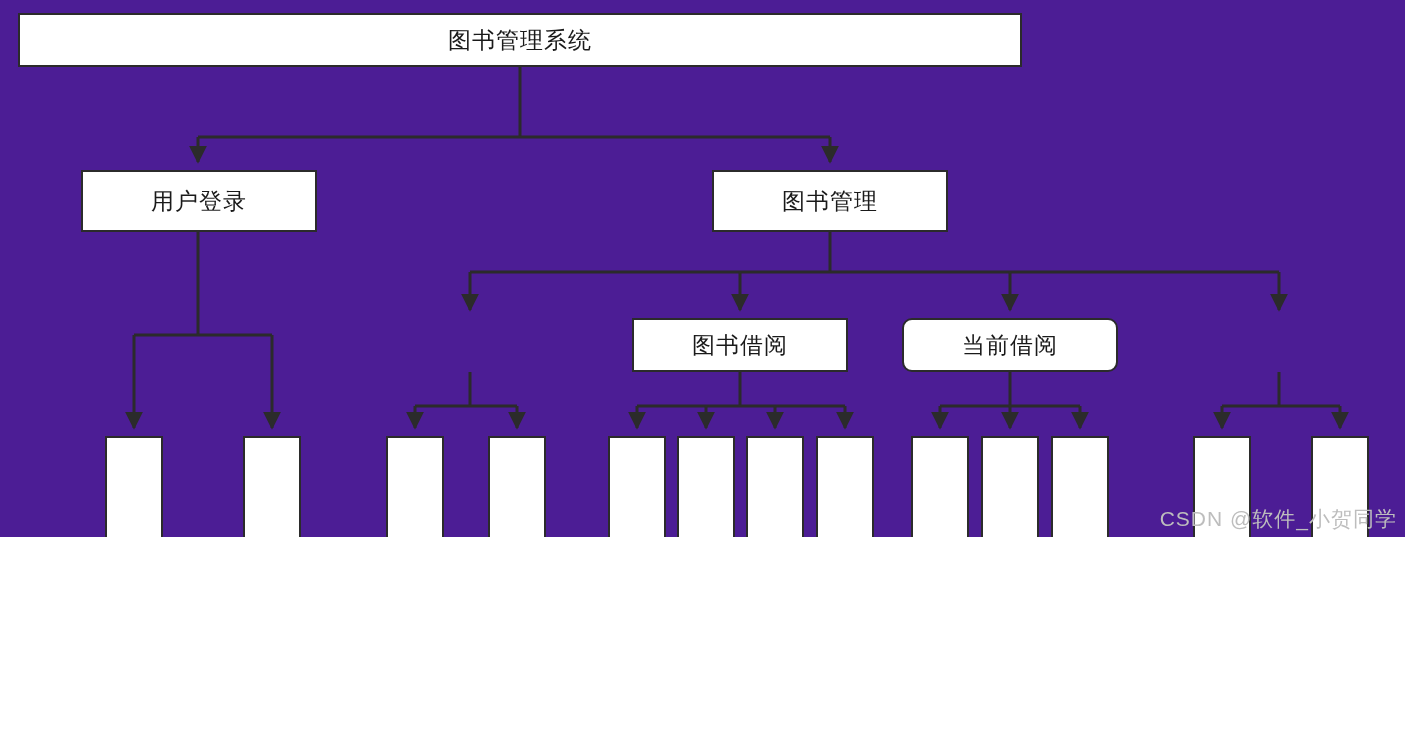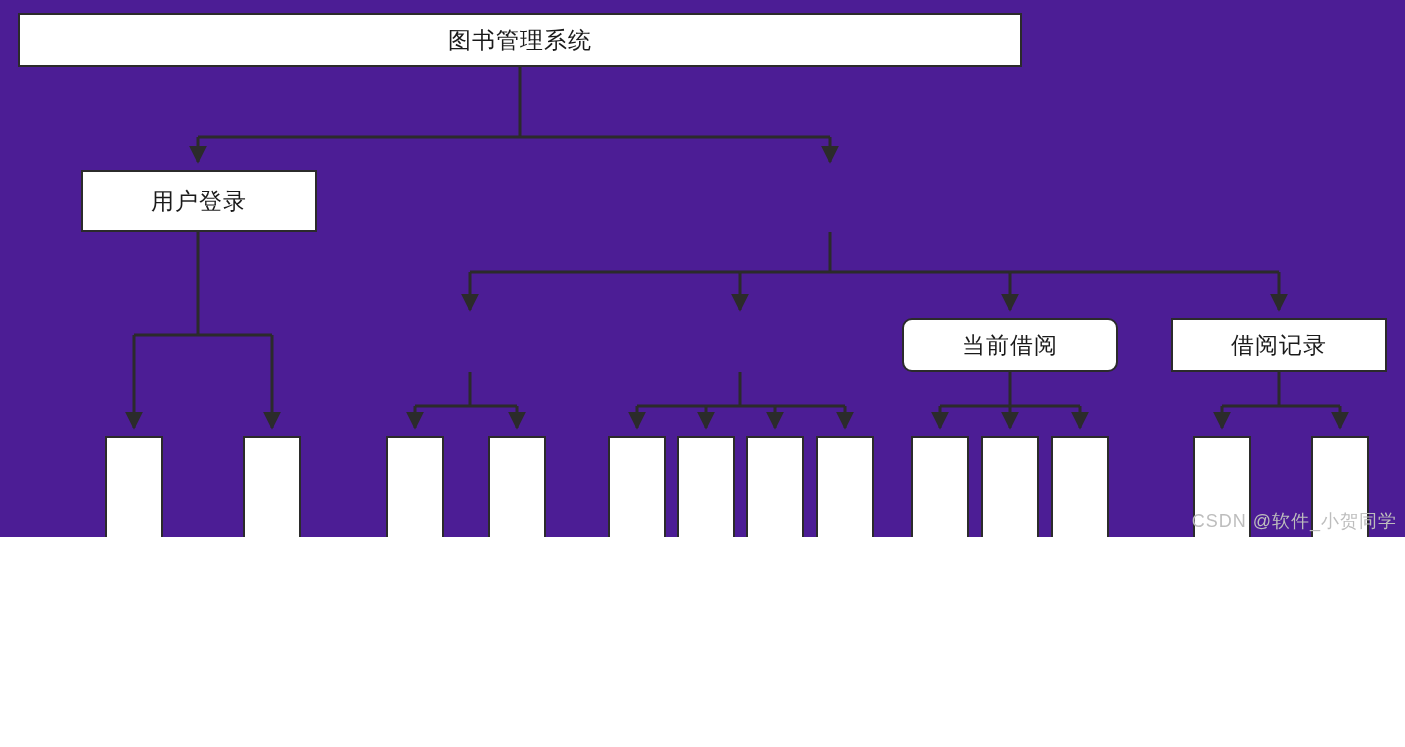--- a/index.html
+++ b/index.html
@@ -58,21 +58,21 @@
     white-space: normal;
     max-height: 100%;
   }
   .node.vert.topalign {
     align-items: flex-start;
   }
   .watermark {
     position: absolute;
     right: 8px;
     bottom: 4px;
-    font-size: 18px;
+    font-size: 21px;
     color: #bdbdbd;
     letter-spacing: 1px;
     white-space: nowrap;
   }
 </style>
 </head>
 <body>
 
 <div id="canvas">
 
@@ -126,26 +126,29 @@
     </g>
   </svg>
 
   <div class="node horiz" style="left:18px; top:13px; width:1004px; height:54px;">
     <span class="label">图书管理系统</span>
   </div>
 
   <div class="node horiz" style="left:81px; top:170px; width:236px; height:62px;">
     <span class="label">用户登录</span>
   </div>
+  <div class="node horiz" style="left:712px; top:170px; width:236px; height:62px;">
+    <span class="label">图书管理</span>
+  </div>
 
+  <div class="node horiz" style="left:632px; top:318px; width:216px; height:54px;">
+    <span class="label">图书借阅</span>
+  </div>
   <div class="node horiz" style="left:902px; top:318px; width:216px; height:54px;border-radius:10px;">
     <span class="label">当前借阅</span>
-  </div>
-  <div class="node horiz" style="left:1171px; top:318px; width:216px; height:54px;">
-    <span class="label">借阅记录</span>
   </div>
 
   <div class="node vert" style="left:105px; top:436px; width:58px; height:297px;">
     <span class="label">用户登录</span>
   </div>
   <div class="node vert" style="left:243px; top:436px; width:58px; height:297px;">
     <span class="label">注销登录</span>
   </div>
 
   <div class="node vert" style="left:386px; top:436px; width:58px; height:297px;">

